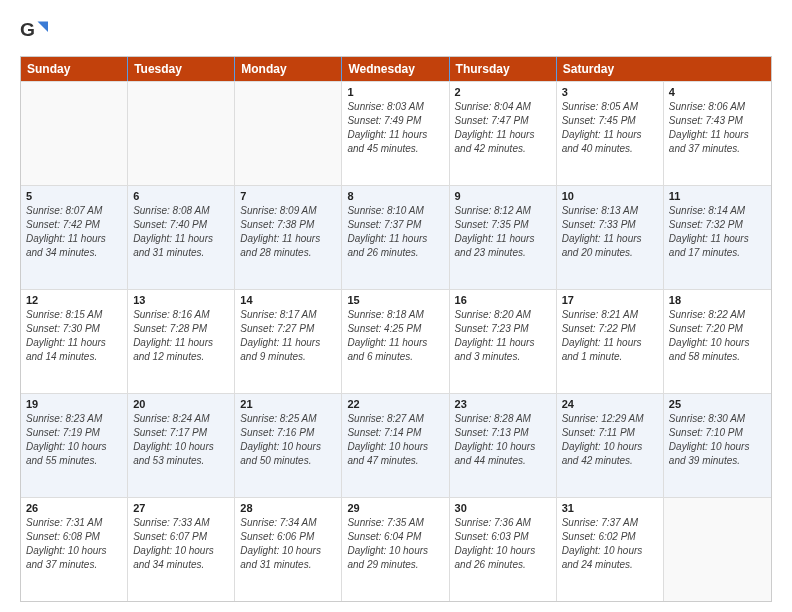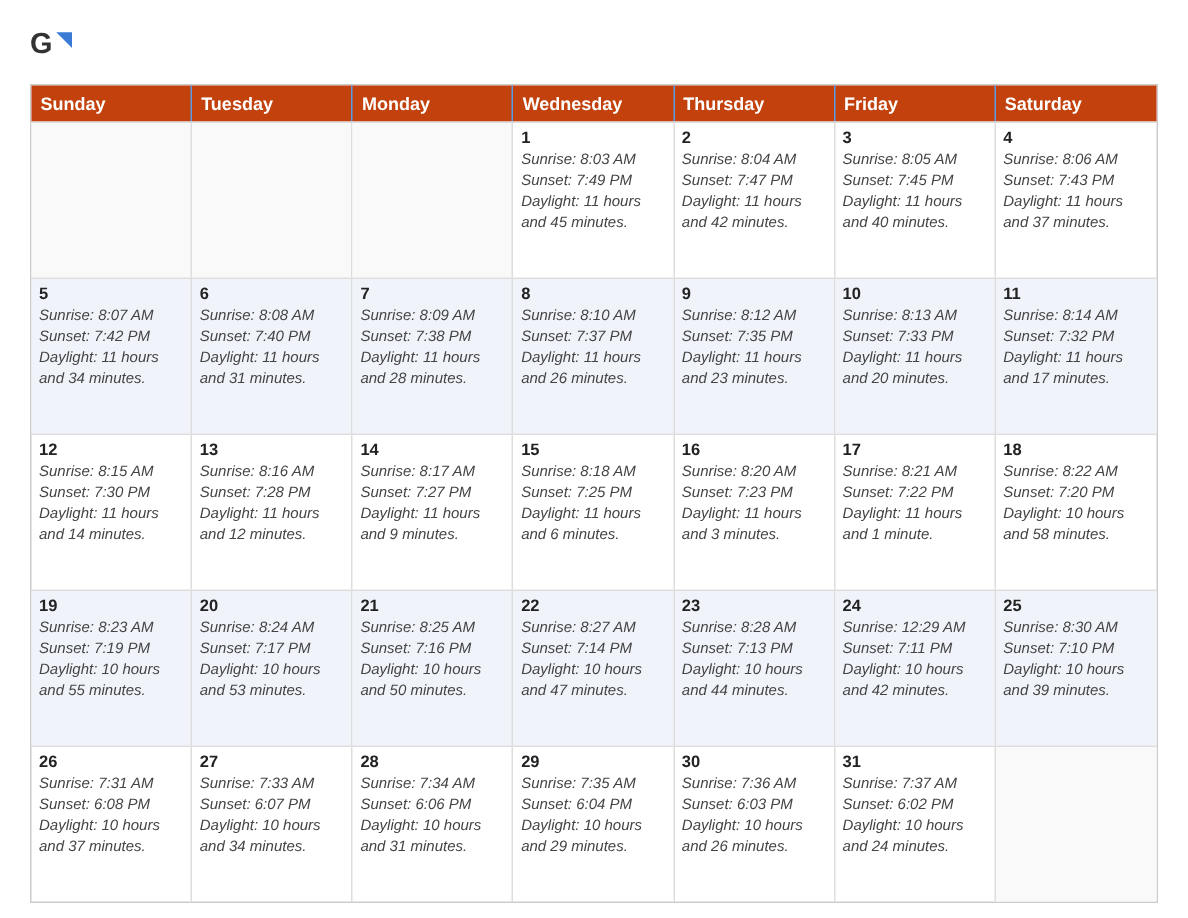--- a/index.html
+++ b/index.html
@@ -136,21 +136,20 @@
     </div>
   </div>
 
   <div class="calendar">
     <div class="cal-header">
     <div class="cal-header-cell">Sunday</div>
         <div class="cal-header-cell">Tuesday</div>
         <div class="cal-header-cell">Monday</div>
         <div class="cal-header-cell">Wednesday</div>
         <div class="cal-header-cell">Thursday</div>
-        <div class="cal-header-cell">Friday</div>
         <div class="cal-header-cell">Saturday</div>
       </div>
     <div class="cal-body">
     <div class="cal-row">
           <div class="cal-cell empty"></div>
           <div class="cal-cell empty"></div>
           <div class="cal-cell empty"></div>
           <div class="cal-cell">
             <div class="day-num">1</div>
             <div class="day-info" style="white-space: pre-line;">Sunrise: 8:03 AM
@@ -249,21 +248,21 @@
           <div class="cal-cell">
             <div class="day-num">14</div>
             <div class="day-info" style="white-space: pre-line;">Sunrise: 8:17 AM
 Sunset: 7:27 PM
 Daylight: 11 hours
 and 9 minutes.</div>
           </div>
           <div class="cal-cell">
             <div class="day-num">15</div>
             <div class="day-info" style="white-space: pre-line;">Sunrise: 8:18 AM
-Sunset: 7:25 PM
+Sunset: 4:25 PM
 Daylight: 11 hours
 and 6 minutes.</div>
           </div>
           <div class="cal-cell">
             <div class="day-num">16</div>
             <div class="day-info" style="white-space: pre-line;">Sunrise: 8:20 AM
 Sunset: 7:23 PM
 Daylight: 11 hours
 and 3 minutes.</div>
           </div>

